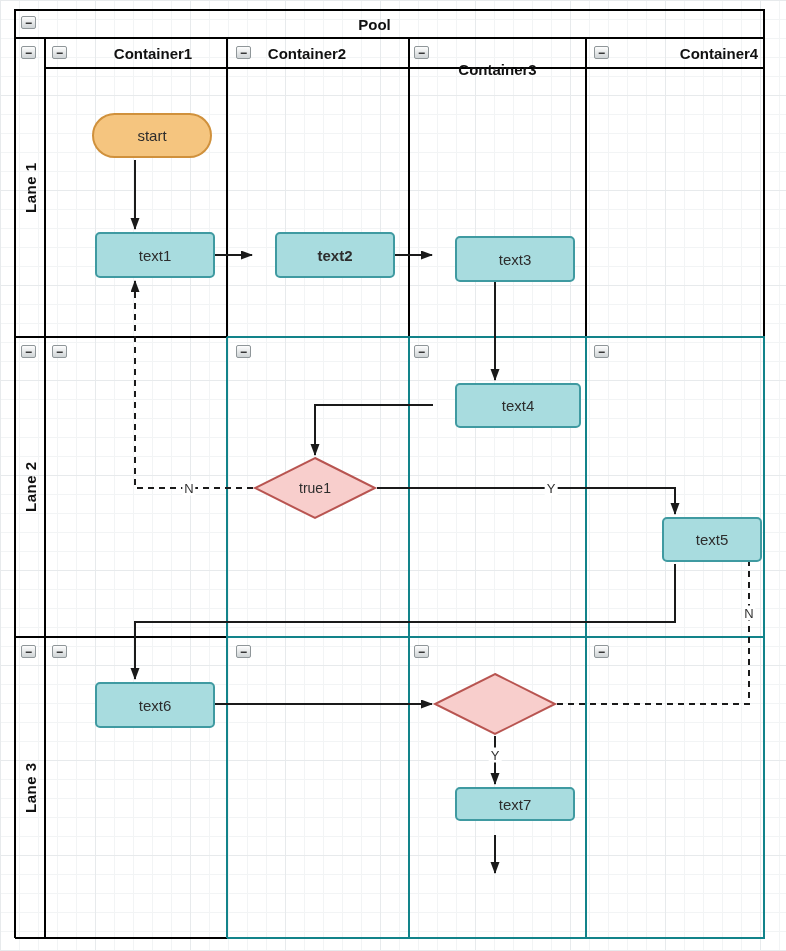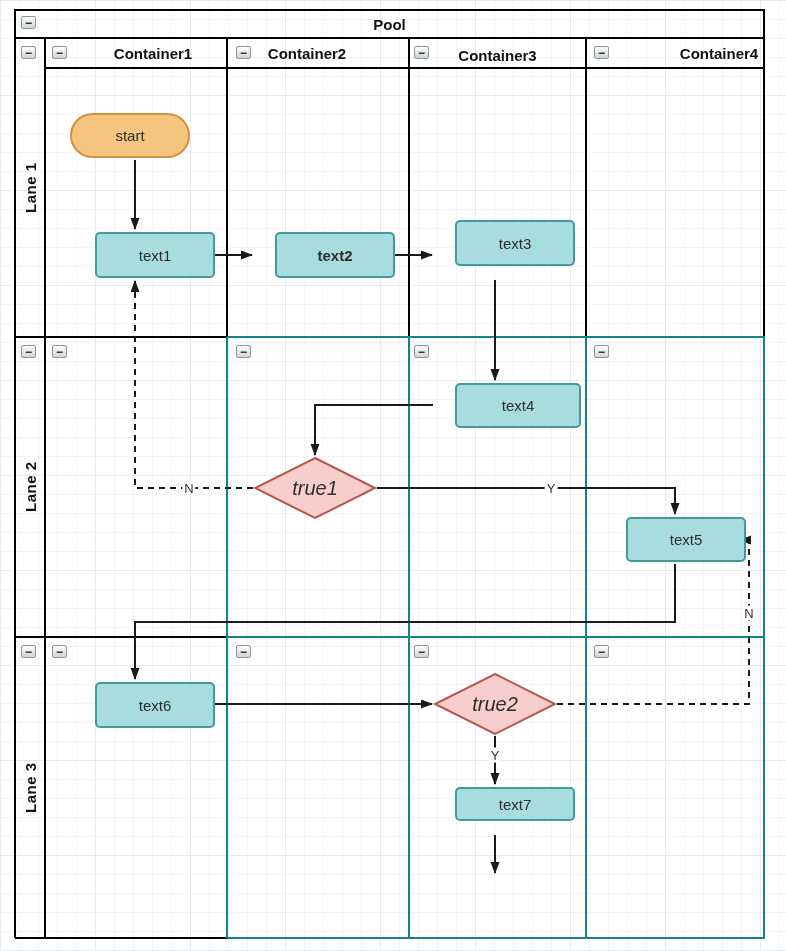--- a/index.html
+++ b/index.html
@@ -21,21 +21,21 @@
   .collapse-btn{position:absolute;width:15px;height:13px;box-sizing:border-box;
     border:1px solid #8f9699;border-radius:2px;
     background:linear-gradient(#fdfdfd,#cfd4d6);
     display:flex;align-items:center;justify-content:center;
     font-size:12px;line-height:10px;color:#222;font-weight:bold;cursor:pointer;}
   .node{position:absolute;box-sizing:border-box;display:flex;align-items:center;justify-content:center;
     font-size:15px;color:#2d2d2d;border:2px solid;}
   .node.task{background:#a8dcdf;border-color:#3f9aa1;border-radius:5px;margin-left:20px;}
   .node.terminator{background:#f5c57f;border-color:#d0913c;border-radius:23px;}
   .diamond-label{position:absolute;display:flex;align-items:center;justify-content:center;
-    font-size:20px;color:#2d2d2d;background:transparent;font-style:italic;}
+    font-size:14px;color:#2d2d2d;background:transparent;}
   .edge-label{position:absolute;transform:translate(-50%,-50%);font-size:13px;color:#333;
     background:#ffffff;padding:0 2px;line-height:15px;}
 </style>
 </head>
 <body>
 
 <div class="canvas">
 
   <svg class="wires" viewBox="0 0 786 951" xmlns="http://www.w3.org/2000/svg">
     <defs>
@@ -86,25 +86,25 @@
       <path d="M253,488 L135,488 L135,281" marker-end="url(#arrow)"></path>
       <path d="M557,704 L749,704 L749,540 L740,540" marker-end="url(#arrow)"></path>
     </g>
 
     <g fill="#f8cecc" stroke="#b85450" stroke-width="2">
       <polygon points="315,458 375,488 315,518 255,488"></polygon>
       <polygon points="495,674 555,704 495,734 435,704"></polygon>
     </g>
   </svg>
 
-  <div class="cell-label" style="left:15px;top:10px;width:749px;height:28px;">Pool</div>
+  <div class="cell-label" style="left:0;top:10px;width:749px;height:28px;">Pool</div>
 
   <div class="cell-label" style="left:45px;top:38px;width:216px;height:30px;border-radius:10px;">Container1</div>
   <div class="cell-label" style="left:216px;top:38px;width:182px;height:30px;">Container2</div>
-  <div class="cell-label" style="left:409px;top:40px;width:177px;height:30px;">Container3</div>
+  <div class="cell-label" style="left:409px;top:54px;width:177px;height:30px;">Container3</div>
   <div class="cell-label" style="left:586px;top:38px;width:178px;height:30px;padding-left:44px;">Container4</div>
 
   <div class="cell-label lane-label" style="left:15px;top:38px;width:30px;height:299px;">Lane 1</div>
   <div class="cell-label lane-label" style="left:15px;top:337px;width:30px;height:300px;">Lane 2</div>
   <div class="cell-label lane-label" style="left:15px;top:637px;width:30px;height:301px;">Lane 3</div>
 
   <div class="collapse-btn" style="left:21px;top:16px;">−</div>
   <div class="collapse-btn" style="left:21px;top:46px;">−</div>
   <div class="collapse-btn" style="left:52px;top:46px;">−</div>
   <div class="collapse-btn" style="left:236px;top:46px;">−</div>
@@ -116,29 +116,28 @@
   <div class="collapse-btn" style="left:236px;top:345px;">−</div>
   <div class="collapse-btn" style="left:414px;top:345px;">−</div>
   <div class="collapse-btn" style="left:594px;top:345px;">−</div>
 
   <div class="collapse-btn" style="left:21px;top:645px;">−</div>
   <div class="collapse-btn" style="left:52px;top:645px;">−</div>
   <div class="collapse-btn" style="left:236px;top:645px;">−</div>
   <div class="collapse-btn" style="left:414px;top:645px;">−</div>
   <div class="collapse-btn" style="left:594px;top:645px;">−</div>
 
-  <div class="node terminator" style="left:70px;top:113px;width:120px;height:45px;">start</div>
+  <div class="node terminator" style="left:92px;top:113px;width:120px;height:45px;">start</div>
   <div class="node task" style="left:75px;top:232px;width:120px;height:46px;">text1</div>
   <div class="node task" style="left:255px;top:232px;width:120px;height:46px;font-weight:bold;">text2</div>
-  <div class="node task" style="left:435px;top:220px;width:120px;height:46px;">text3</div>
+  <div class="node task" style="left:435px;top:236px;width:120px;height:46px;">text3</div>
   <div class="node task" style="left:435px;top:383px;width:126px;height:45px;">text4</div>
   <div class="diamond-label" style="left:255px;top:458px;width:120px;height:60px;">true1</div>
-  <div class="node task" style="left:606px;top:517px;width:120px;height:45px;">text5</div>
+  <div class="node task" style="left:642px;top:517px;width:100px;height:45px;">text5</div>
   <div class="node task" style="left:75px;top:682px;width:120px;height:46px;">text6</div>
-  <div class="diamond-label" style="left:435px;top:674px;width:120px;height:60px;">true2</div>
   <div class="node task" style="left:435px;top:787px;width:120px;height:34px;">text7</div>
 
   <div class="edge-label" style="left:189px;top:488px;">N</div>
   <div class="edge-label" style="left:551px;top:488px;">Y</div>
   <div class="edge-label" style="left:495px;top:755px;">Y</div>
   <div class="edge-label" style="left:749px;top:613px;">N</div>
 
 </div>
 
 </body></html>

